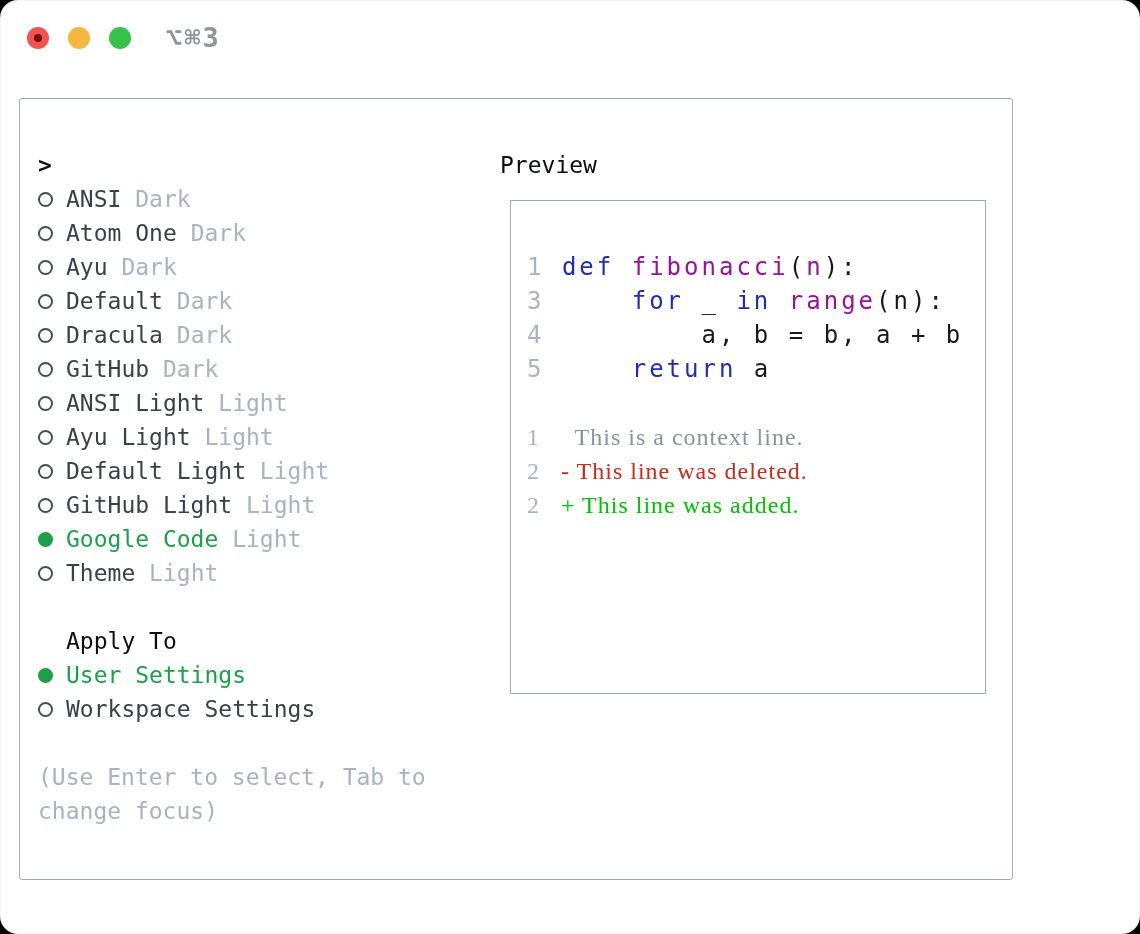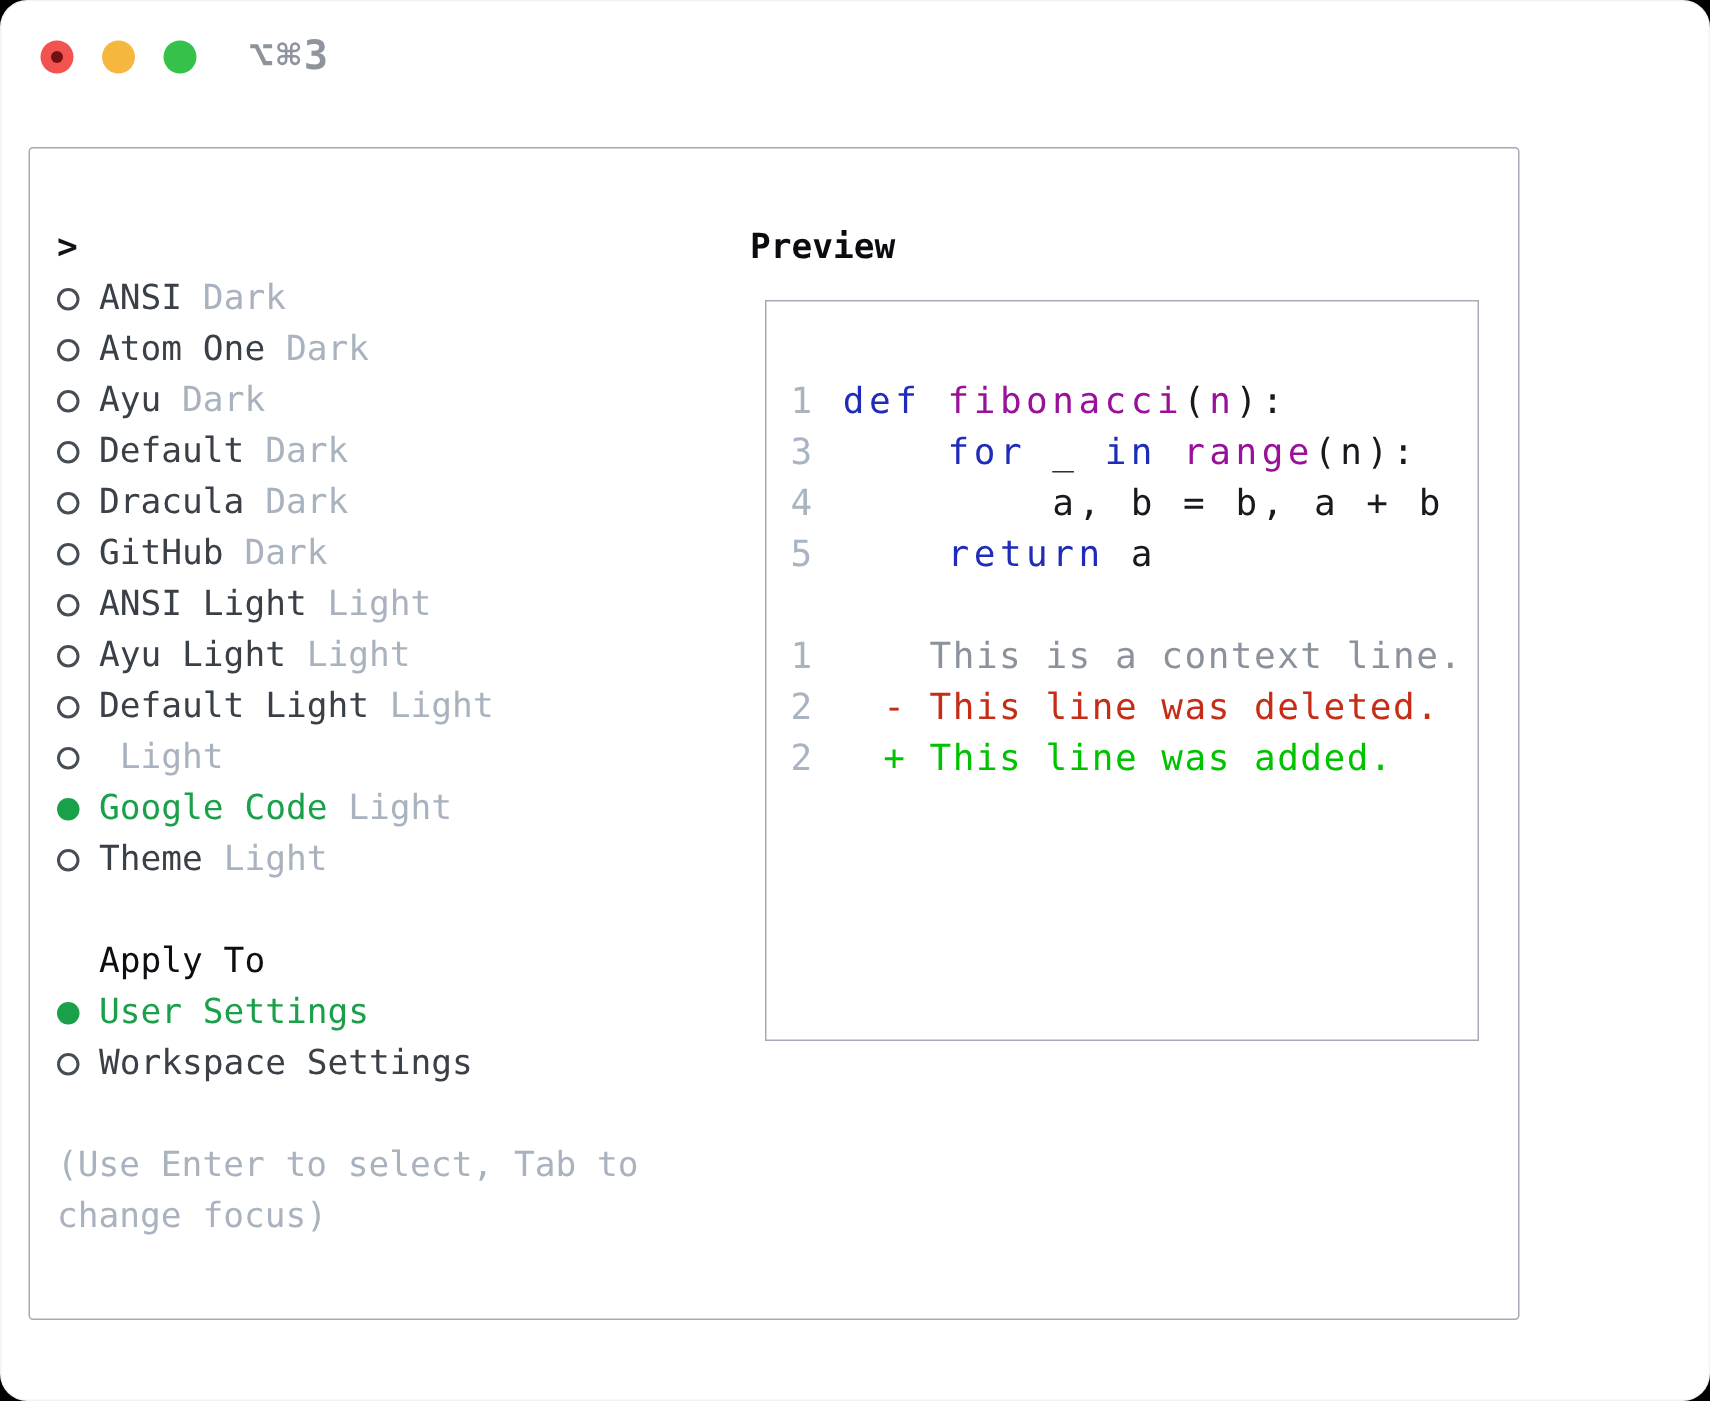--- a/index.html
+++ b/index.html
@@ -29,27 +29,27 @@
   .hdr{font-weight:bold;color:#0a0c10;}
   .radio{width:15px;height:15px;border-radius:50%;border:2.5px solid #474d55;box-sizing:border-box;}
   .radio.on{border:none;background:var(--c-selected_green);}
   .item .name{color:var(--c-list_text);}
   .item.selected .name{color:var(--c-selected_green);}
   .suffix{color:var(--c-muted);}
   .apply-hdr{color:#0c0e12;}
   .hint{color:var(--c-muted);}
   
   .preview-label{position:absolute;left:500px;top:148px;height:34px;display:flex;align-items:center;
-                 font-size:23px;font-weight:bold;color:#0a0c10;}
+                 font-size:23px;font-weight:normal;color:#0a0c10;}
   .preview-box{position:absolute;left:510px;top:200px;width:476px;height:494px;
                border:1.5px solid var(--c-border);background:#fff;box-sizing:border-box;
                padding:49px 0 0 16px;overflow:hidden;}
   .line{height:34px;line-height:34px;white-space:pre;font-size:24px;}
   .code-line{letter-spacing:3px;color:var(--c-code_plain);}
-  .diff-line{letter-spacing:1px;}
+  .diff-line{letter-spacing:1px;font-family:Liberation Serif, serif;}
   .ln{color:var(--c-line_number);}
   .tok.kw{color:var(--c-keyword);}
   .tok.fn{color:var(--c-function_name);}
   .tok.lit{color:var(--c-literal);}
   .tok.pl{color:var(--c-code_plain);}
   .diff-line.context .tx{color:var(--c-diff_context);}
   .diff-line.deleted .mk,.diff-line.deleted .tx{color:var(--c-diff_deleted);}
   .diff-line.added .mk,.diff-line.added .tx{color:var(--c-diff_added);}
 </style>
 </head>
@@ -75,21 +75,21 @@
     <div id="theme-list">
         <div class="row item"><span class="slot"><span class="radio"></span></span><span class="name">ANSI</span><span class="suffix"> Dark</span></div>
         <div class="row item"><span class="slot"><span class="radio"></span></span><span class="name">Atom One</span><span class="suffix"> Dark</span></div>
         <div class="row item"><span class="slot"><span class="radio"></span></span><span class="name">Ayu</span><span class="suffix"> Dark</span></div>
         <div class="row item"><span class="slot"><span class="radio"></span></span><span class="name">Default</span><span class="suffix"> Dark</span></div>
         <div class="row item"><span class="slot"><span class="radio"></span></span><span class="name">Dracula</span><span class="suffix"> Dark</span></div>
         <div class="row item"><span class="slot"><span class="radio"></span></span><span class="name">GitHub</span><span class="suffix"> Dark</span></div>
         <div class="row item"><span class="slot"><span class="radio"></span></span><span class="name">ANSI Light</span><span class="suffix"> Light</span></div>
         <div class="row item"><span class="slot"><span class="radio"></span></span><span class="name">Ayu Light</span><span class="suffix"> Light</span></div>
         <div class="row item"><span class="slot"><span class="radio"></span></span><span class="name">Default Light</span><span class="suffix"> Light</span></div>
-        <div class="row item"><span class="slot"><span class="radio"></span></span><span class="suffix"> Light</span></div>
+        <div class="row item"><span class="slot"><span class="radio"></span></span><span class="name">GitHub Light</span><span class="suffix"> Light</span></div>
         <div class="row item selected"><span class="slot"><span class="radio on"></span></span><span class="name">Google Code</span><span class="suffix"> Light</span></div>
         <div class="row item"><span class="slot"><span class="radio"></span></span><span class="name">Theme</span><span class="suffix"> Light</span></div>
       </div>
     <div class="row"></div>
     <div class="row">
       <span class="slot"></span>
       <span class="apply-hdr">Apply To</span>
     </div>
     <div id="apply-list">
         <div class="row item selected"><span class="slot"><span class="radio on"></span></span><span class="name">User Settings</span></div>

